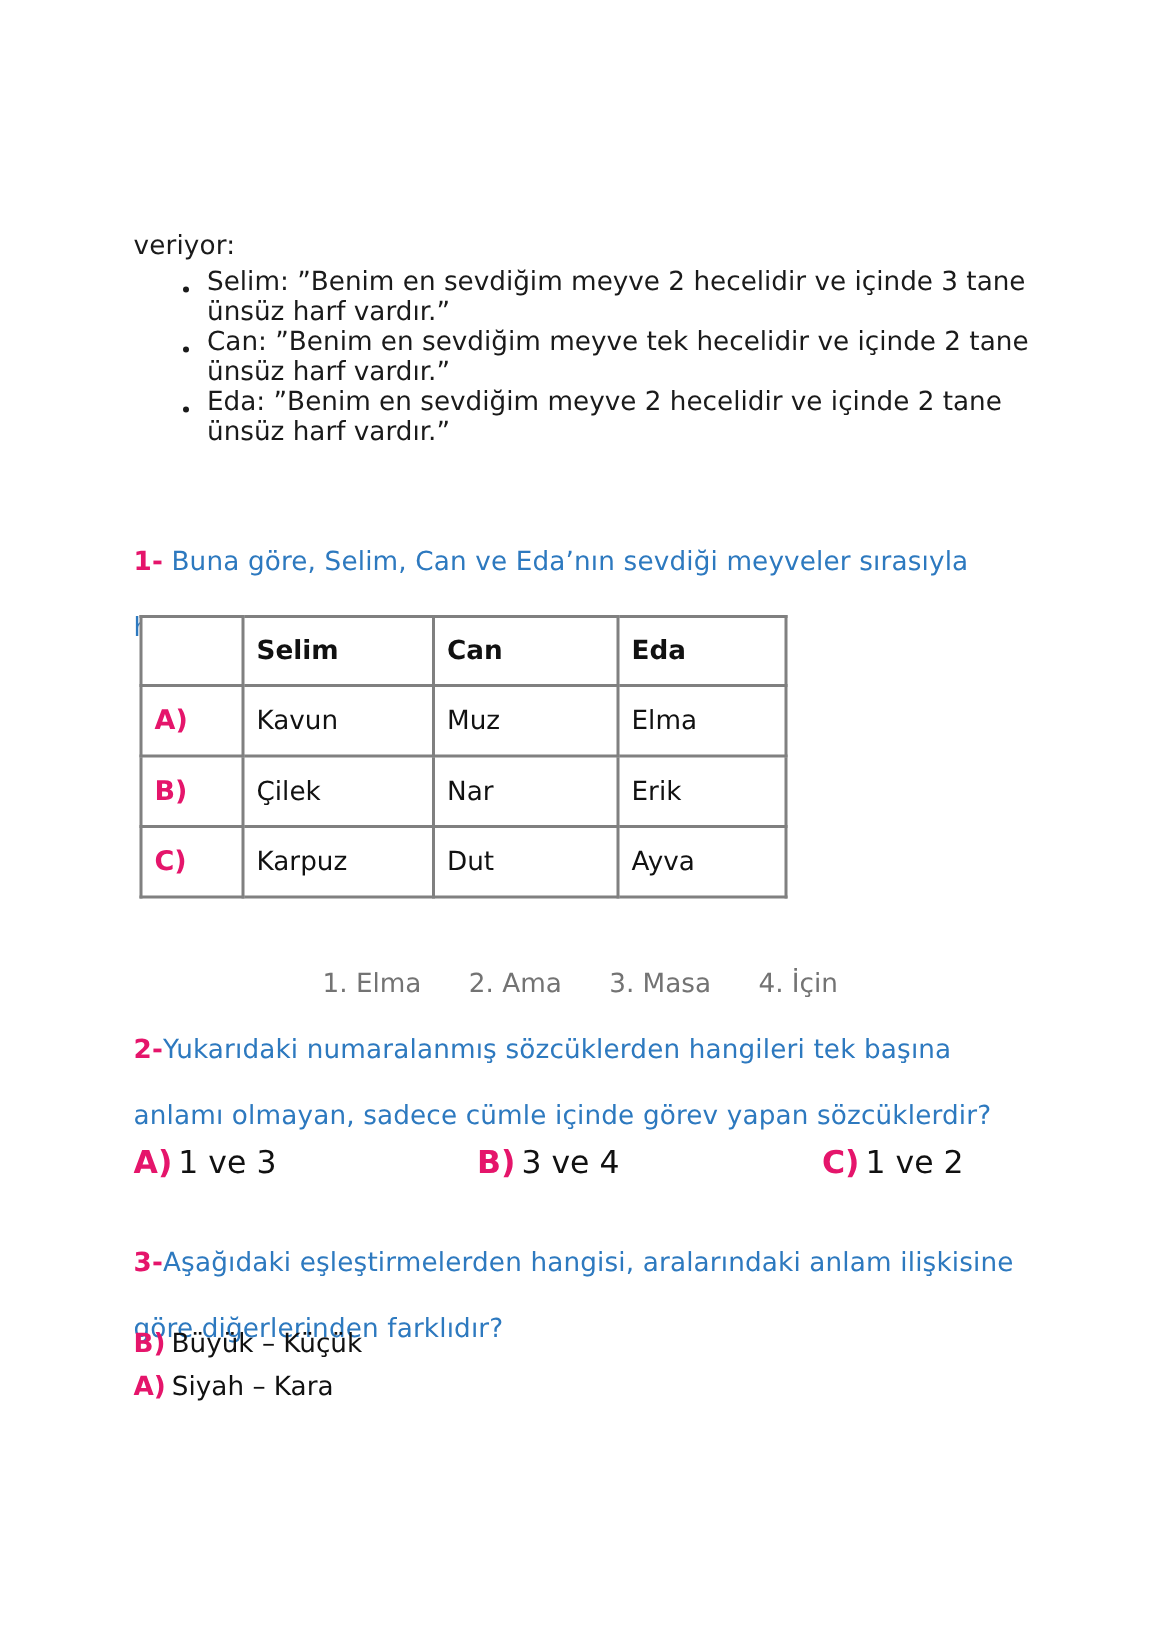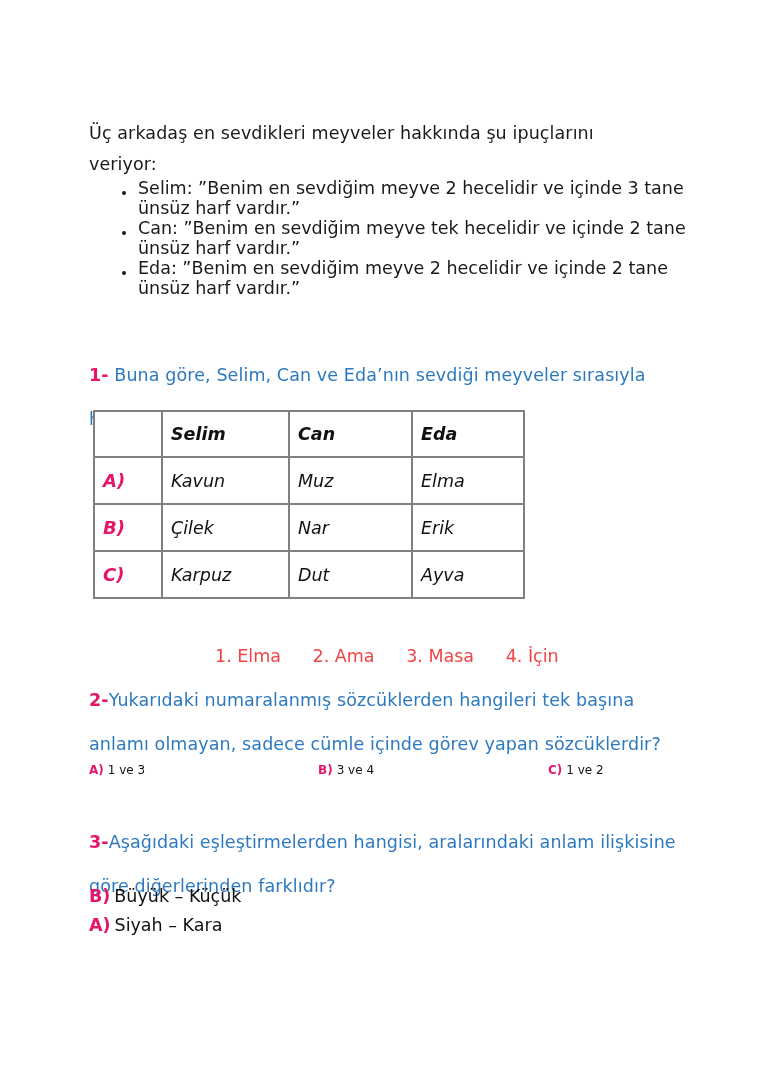--- a/index.html
+++ b/index.html
@@ -78,21 +78,20 @@
   #q2-text { left: 89px; top: 678px; width: 600px; }
   #q3-text { left: 89px; top: 820px; width: 600px; }
 
   
   .answer-table {
     position: absolute;
     left: 93px;
     top: 410px;
     border-collapse: collapse;
     table-layout: fixed;
-    font-style: italic;
   }
   .answer-table td {
     border: 2px solid #808080;
     height: 45px;
     padding: 0 0 0 8px;
     font-size: 17.5px;
     color: #111111;
     vertical-align: middle;
     background: #ffffff;
   }
@@ -109,37 +108,37 @@
     font-weight: bold;
     font-size: 18px;
   }
 
   
   .word-strip {
     position: absolute;
     left: 215px;
     top: 646px;
     font-size: 17.5px;
-    color: #ef4444;
+    color: #737373;
     white-space: nowrap;
   }
   .word-strip .w { margin-right: 26px; }
   .word-strip .w:last-child { margin-right: 0; }
 
   
   .opts-inline {
     position: absolute;
     left: 89px;
     top: 763px;
     width: 620px;
     height: 26px;
   }
   .opts-inline .opt {
     position: absolute;
-    font-size: 12px;
+    font-size: 21px;
     color: #111111;
     white-space: nowrap;
   }
   .opts-inline .opt:nth-child(1) { left: 0px; }
   .opts-inline .opt:nth-child(2) { left: 229px; }
   .opts-inline .opt:nth-child(3) { left: 459px; }
   .opt-key {
     color: #e5156b;
     font-weight: bold;
     margin-right: 4px;
@@ -158,21 +157,20 @@
     color: #111111;
     white-space: nowrap;
   }
 </style>
 </head>
 <body>
 
 <div class="page">
 
   <div class="intro">
-    <span>Üç arkadaş en sevdikleri meyveler hakkında şu ipuçlarını</span>
     <br>
     <span>veriyor:</span>
   </div>
 
   <ul class="clues">
     <li>
       <span class="bullet"></span>
       <span>Selim: ”Benim en sevdiğim meyve 2 hecelidir ve içinde 3 tane ünsüz harf vardır.”</span>
     </li>
     <li>

